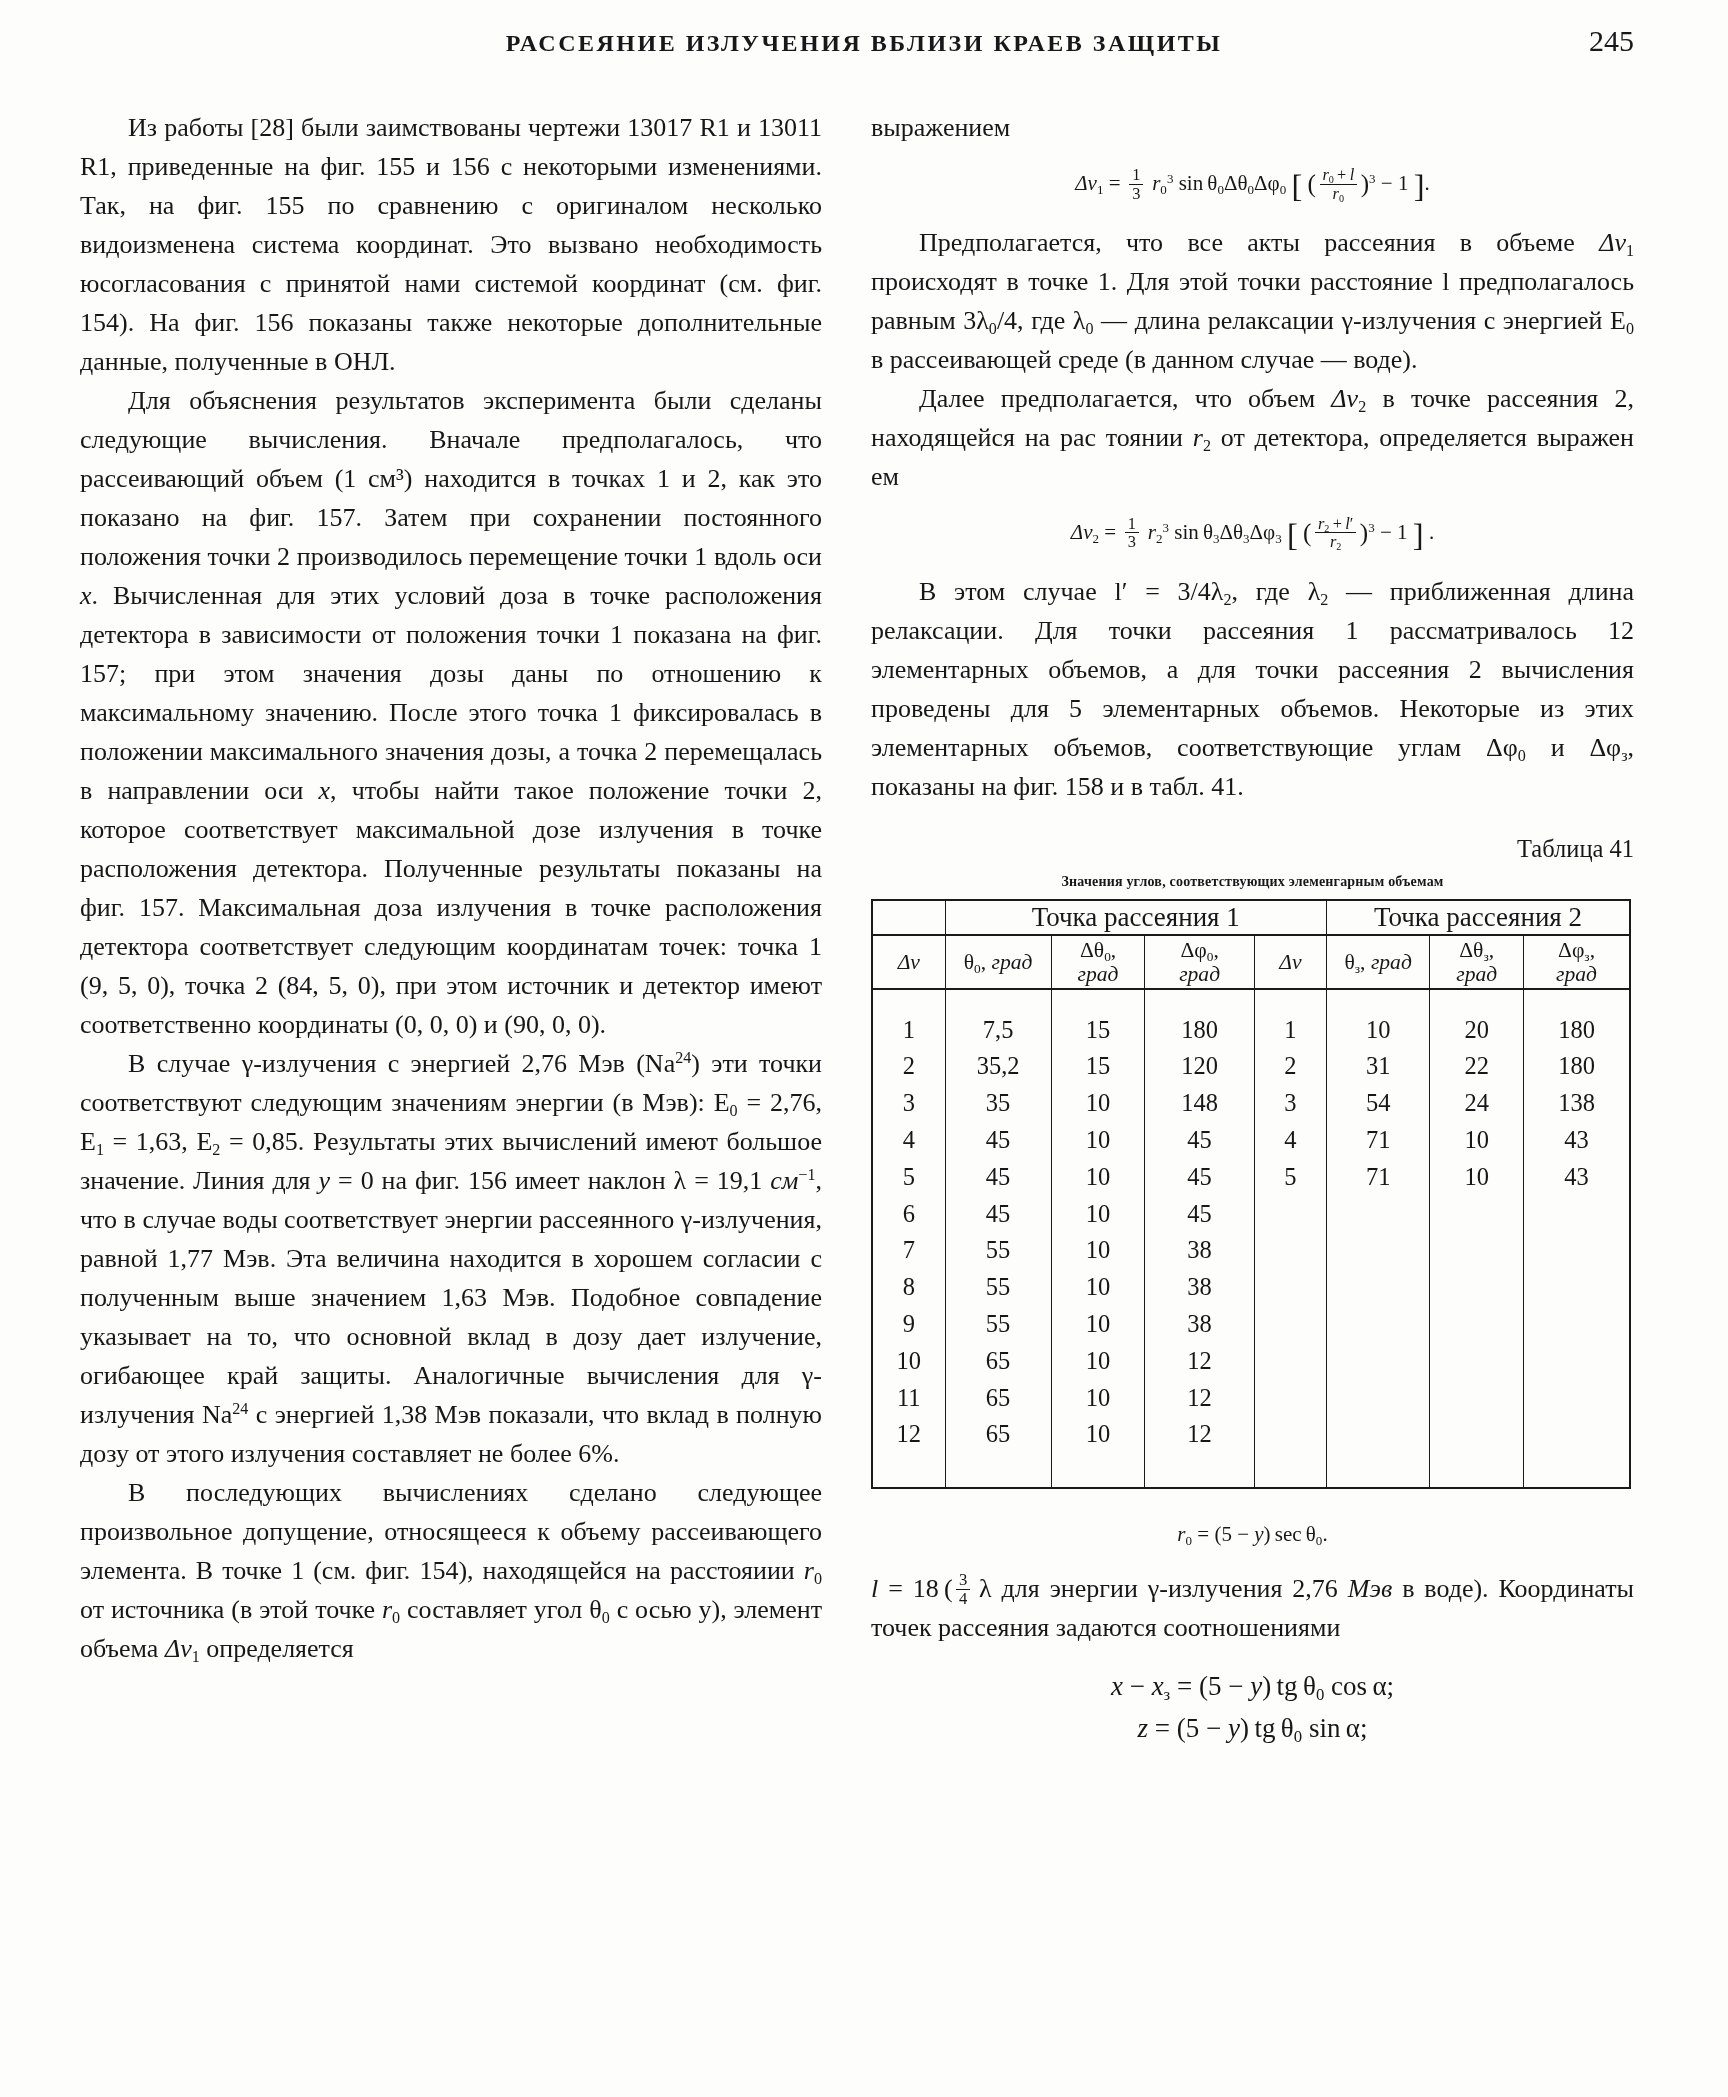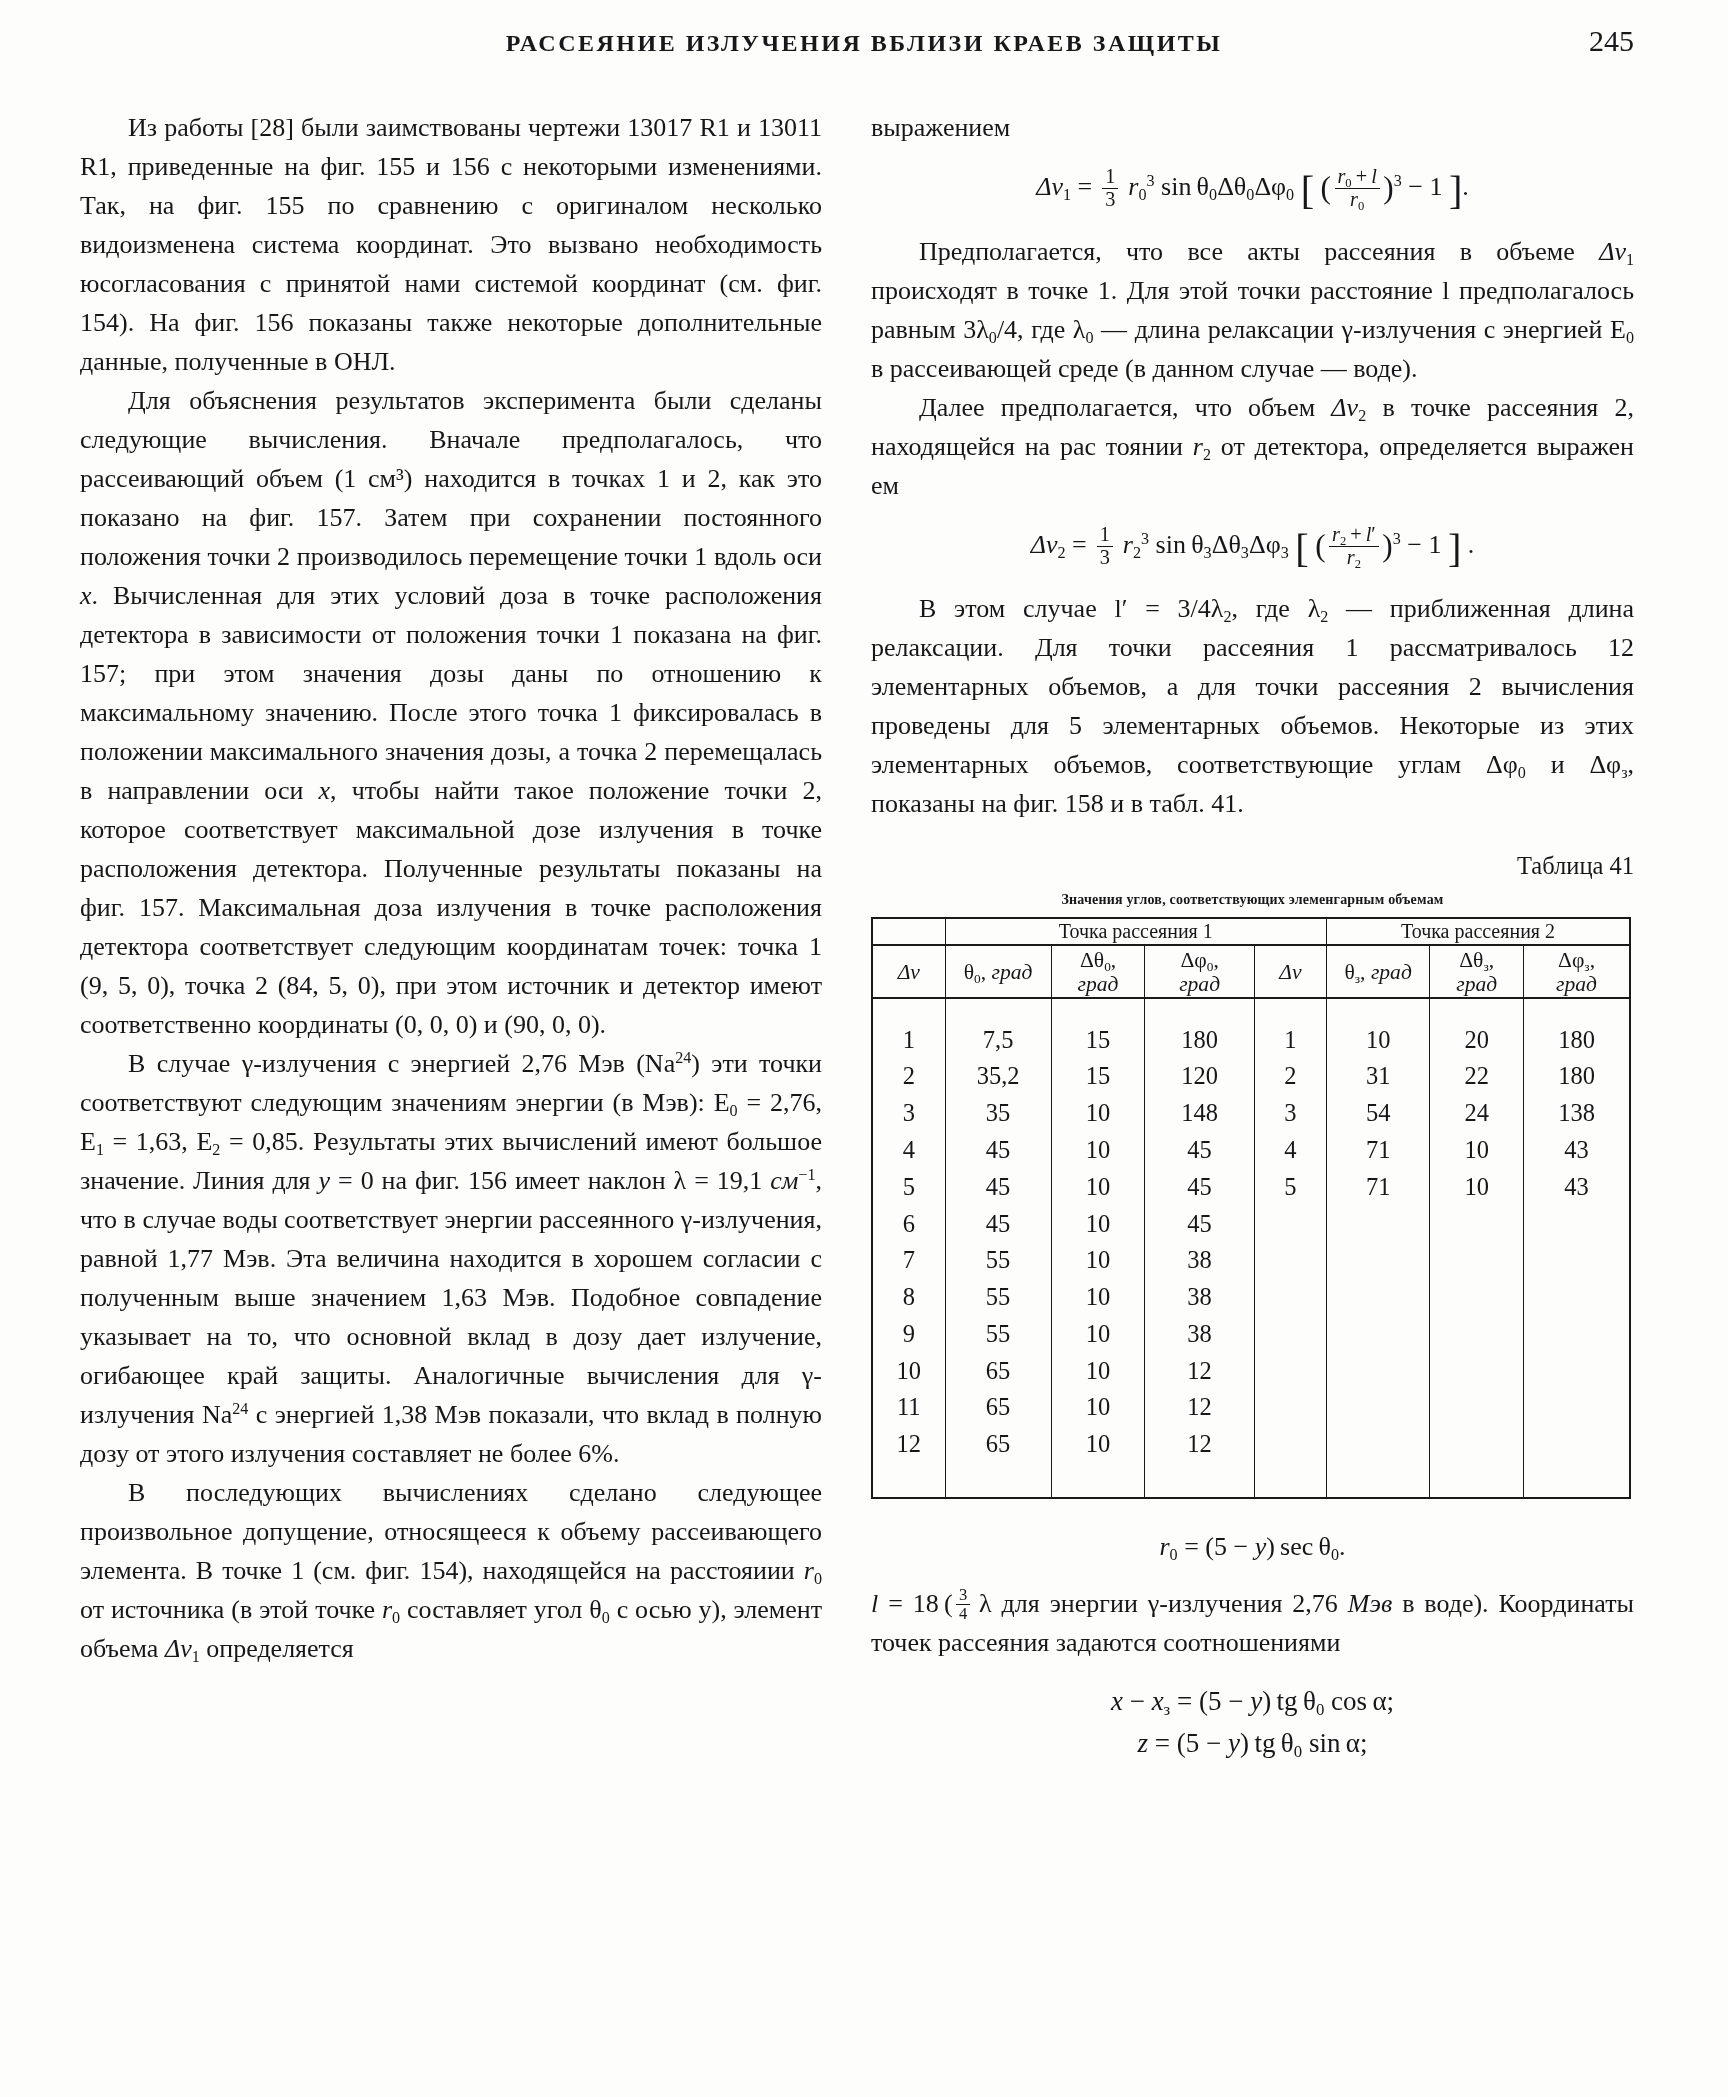--- a/index.html
+++ b/index.html
@@ -77,21 +77,21 @@
   }
   p.par.noind { text-indent: 0; }
   .it { font-style: italic; }
   sub { font-size: 0.62em; line-height: 0; vertical-align: -0.32em; }
   sup { font-size: 0.62em; line-height: 0; vertical-align: 0.55em; }
 
   
   .formula {
     margin: 19px 0 17.3px 0;
     text-align: center;
-    font-size: 26px;
+    font-size: 21px;
     font-family: "Liberation Serif", serif;
   }
   .frac {
     display: inline-block;
     vertical-align: -0.55em;
     text-align: center;
     font-size: 0.78em;
     line-height: 1.08;
     margin: 0 3.6px;
   }
@@ -122,21 +122,21 @@
   table.t41 td, table.t41 th {
     text-align: center;
     font-weight: 400;
     padding: 1.4px 0;
   }
   .tb-top { border-top: 2.2px solid #1a1a1a; }
   .tb-bot { border-bottom: 2.2px solid #1a1a1a; }
   .vl { border-left: 1.4px solid #1a1a1a; }
   .vll { border-left: 2.2px solid #1a1a1a; }
   .vrr { border-right: 2.2px solid #1a1a1a; }
-  .hdr-group { font-size: 20px; padding: 7.2px 0 5.8px 0; }
+  .hdr-group { font-size: 27px; padding: 7.2px 0 5.8px 0; }
   .hdr-cell { font-size: 21.6px; line-height: 1.12; padding: 8.6px 1.4px 8.6px 1.4px; }
   .hdr-cell .it { font-style: italic; }
   .spacer-row td { height: 19px; }
   .data td { height: 34px; font-size: 24.5px; }
   .bottom-pad td { height: 32px; }
 
   .formula.after-table { margin-top: 33px; }
   .tail-par {
     margin: 21.6px 0 0 0;
     font-size: 26px;

